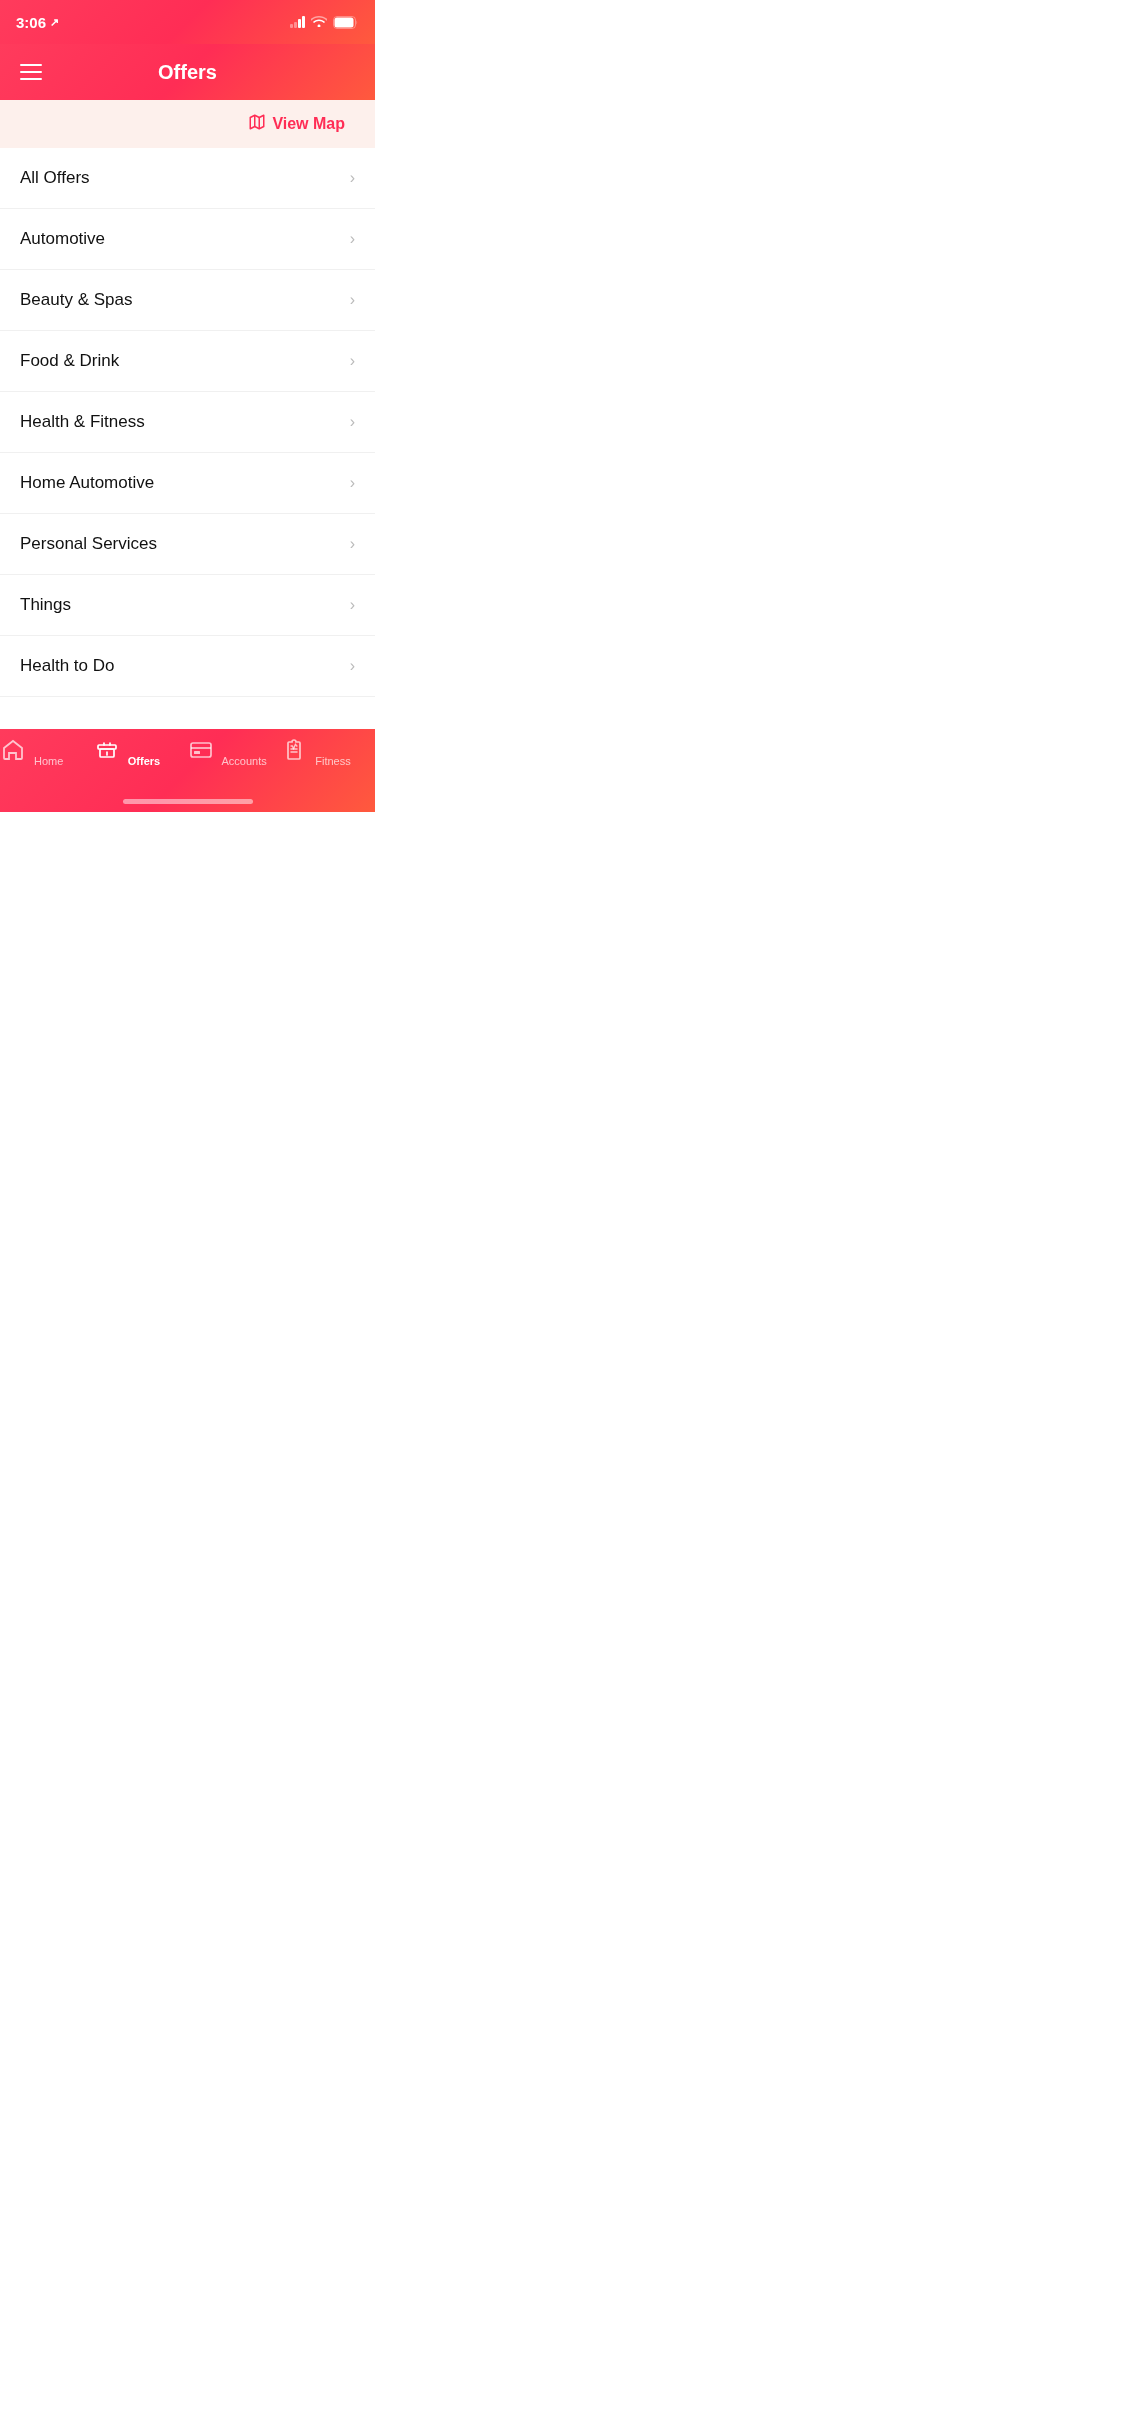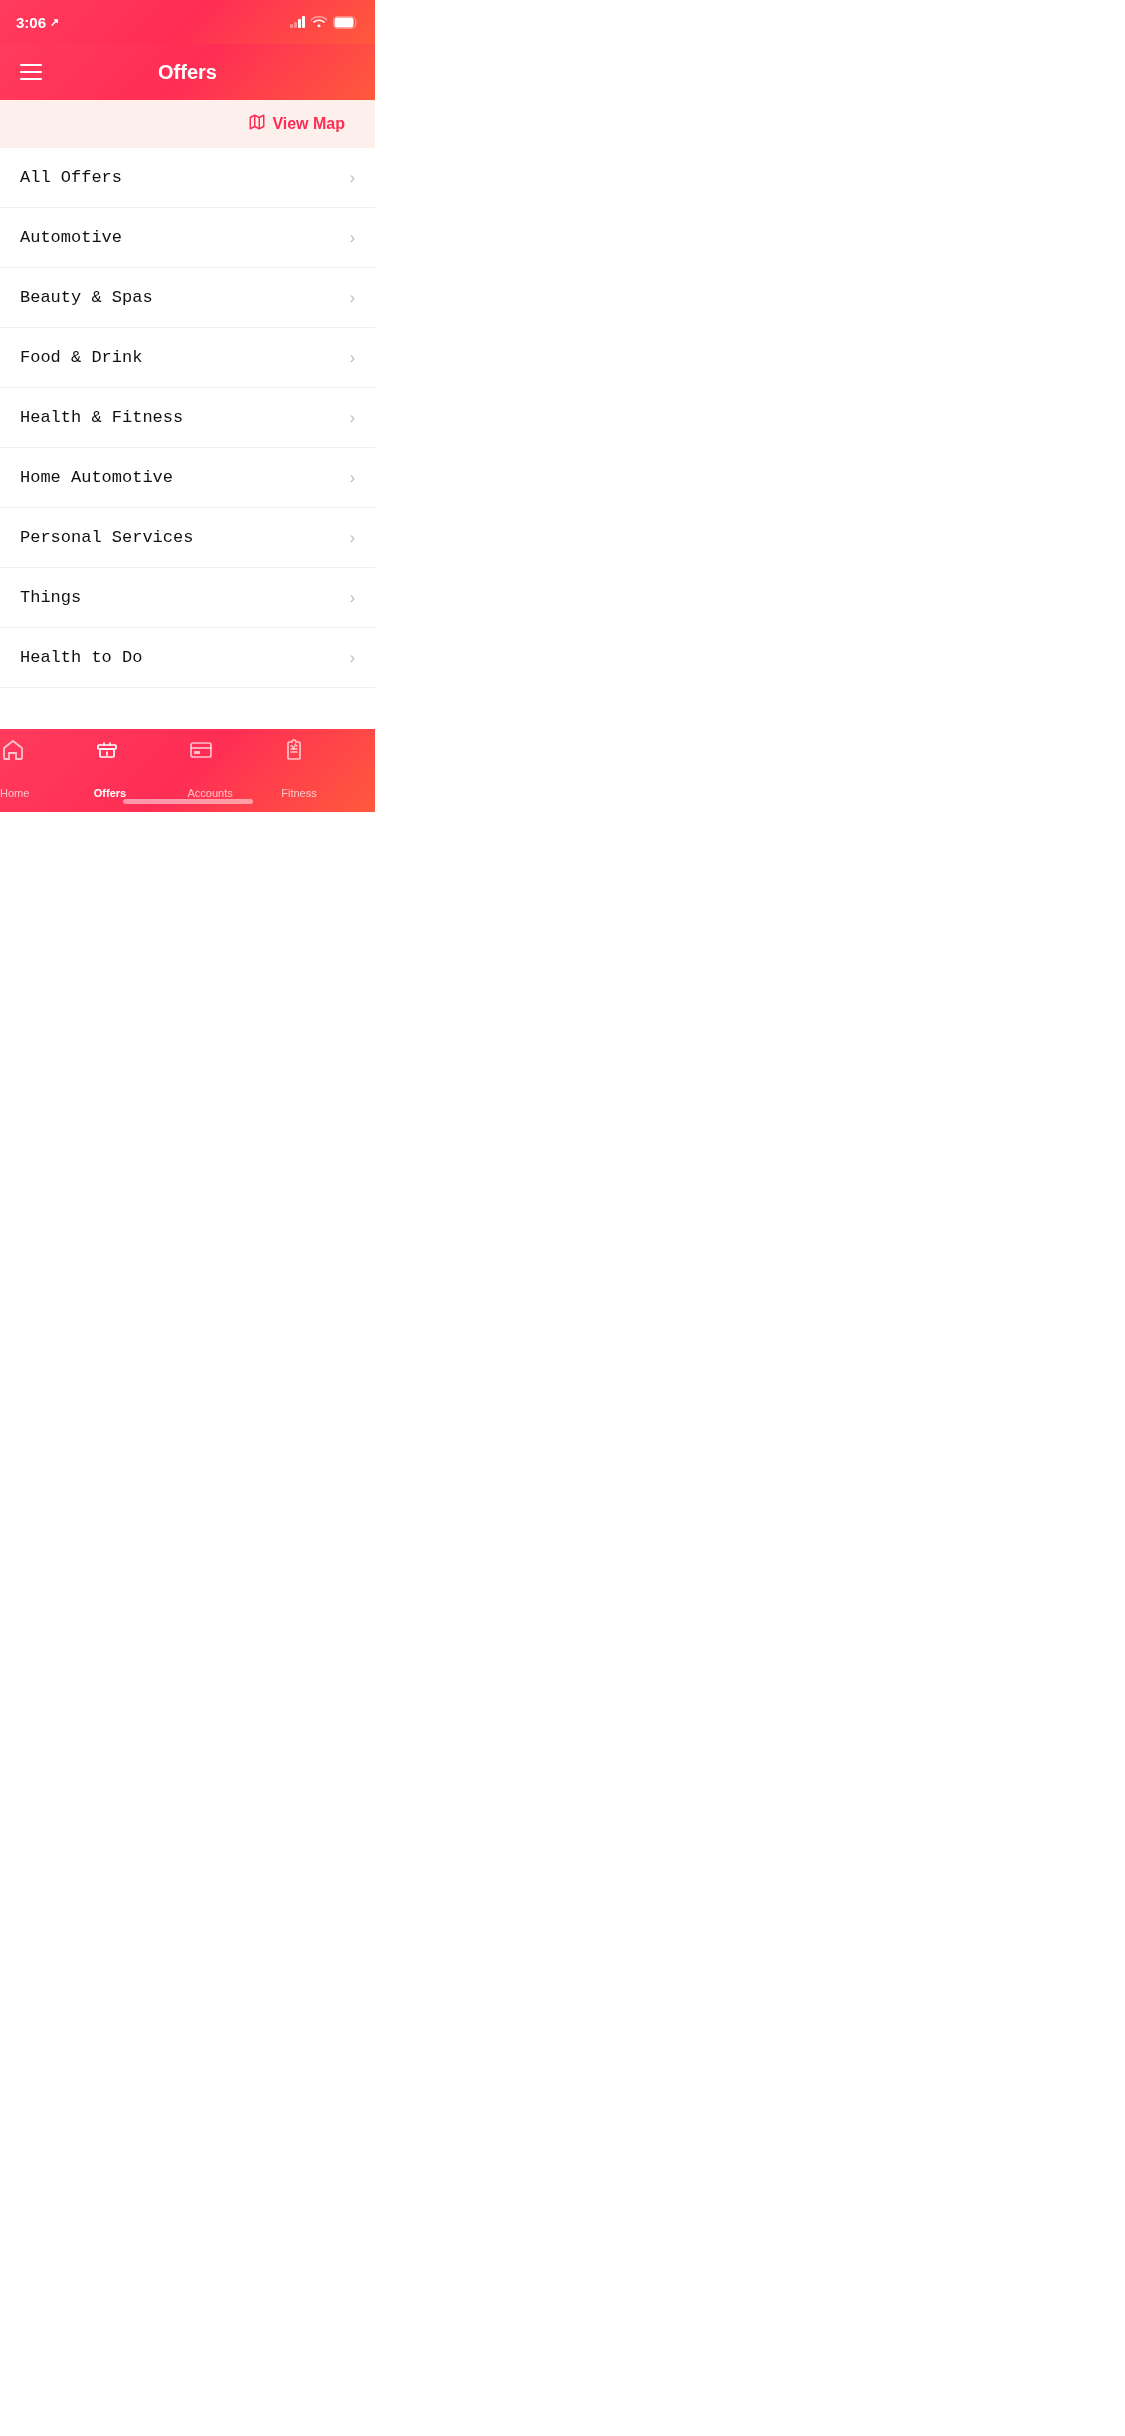--- a/index.html
+++ b/index.html
@@ -108,21 +108,20 @@
       justify-content: space-between;
       padding: 20px 20px;
       border-bottom: 1px solid #f0f0f0;
       cursor: pointer;
     }
 
     .category-label {
       font-size: 17px;
       color: #111;
       font-weight: 400;
-      font-family: Liberation Mono, monospace;
     }
 
     .chevron {
       color: #bbb;
       font-size: 16px;
       font-weight: 300;
     }
 
     
     .tab-bar {
@@ -133,23 +132,23 @@
       height: 83px;
       background: linear-gradient(135deg, #ff3b5c 0%, #ff2d55 50%, #ff5a3d 100%);
       display: flex;
       align-items: flex-start;
       padding-top: 8px;
     }
 
     .tab-item {
       flex: 1;
       display: flex;
-      flex-direction: column;
-      align-items: flex-start;
-      gap: 20px;
+      flex-direction: row;
+      align-items: flex-end;
+      gap: 8px;
       cursor: pointer;
     }
 
     .tab-icon {
       font-size: 24px;
       color: rgba(255, 255, 255, 0.7);
       line-height: 1;
     }
 
     .tab-item.active .tab-icon {

